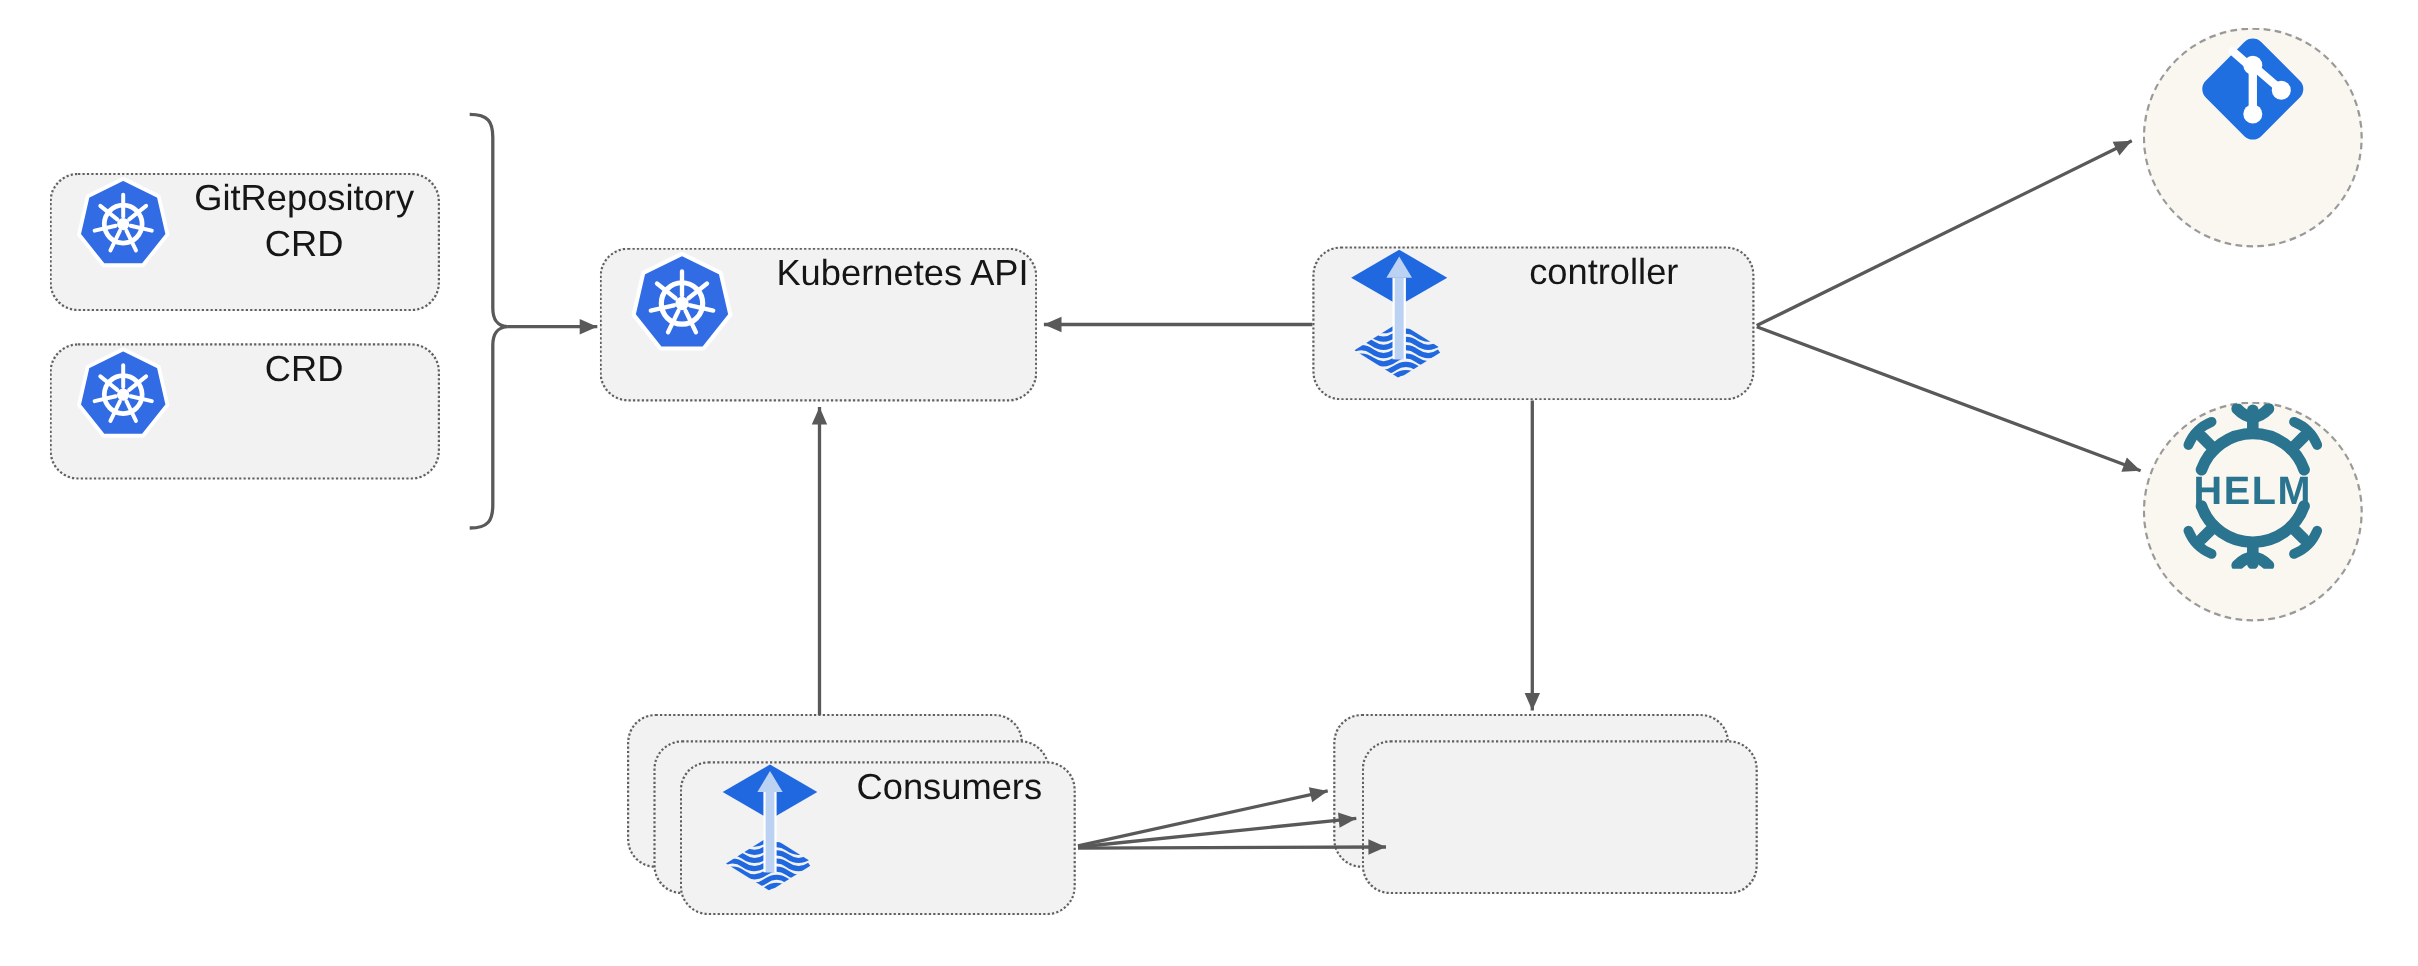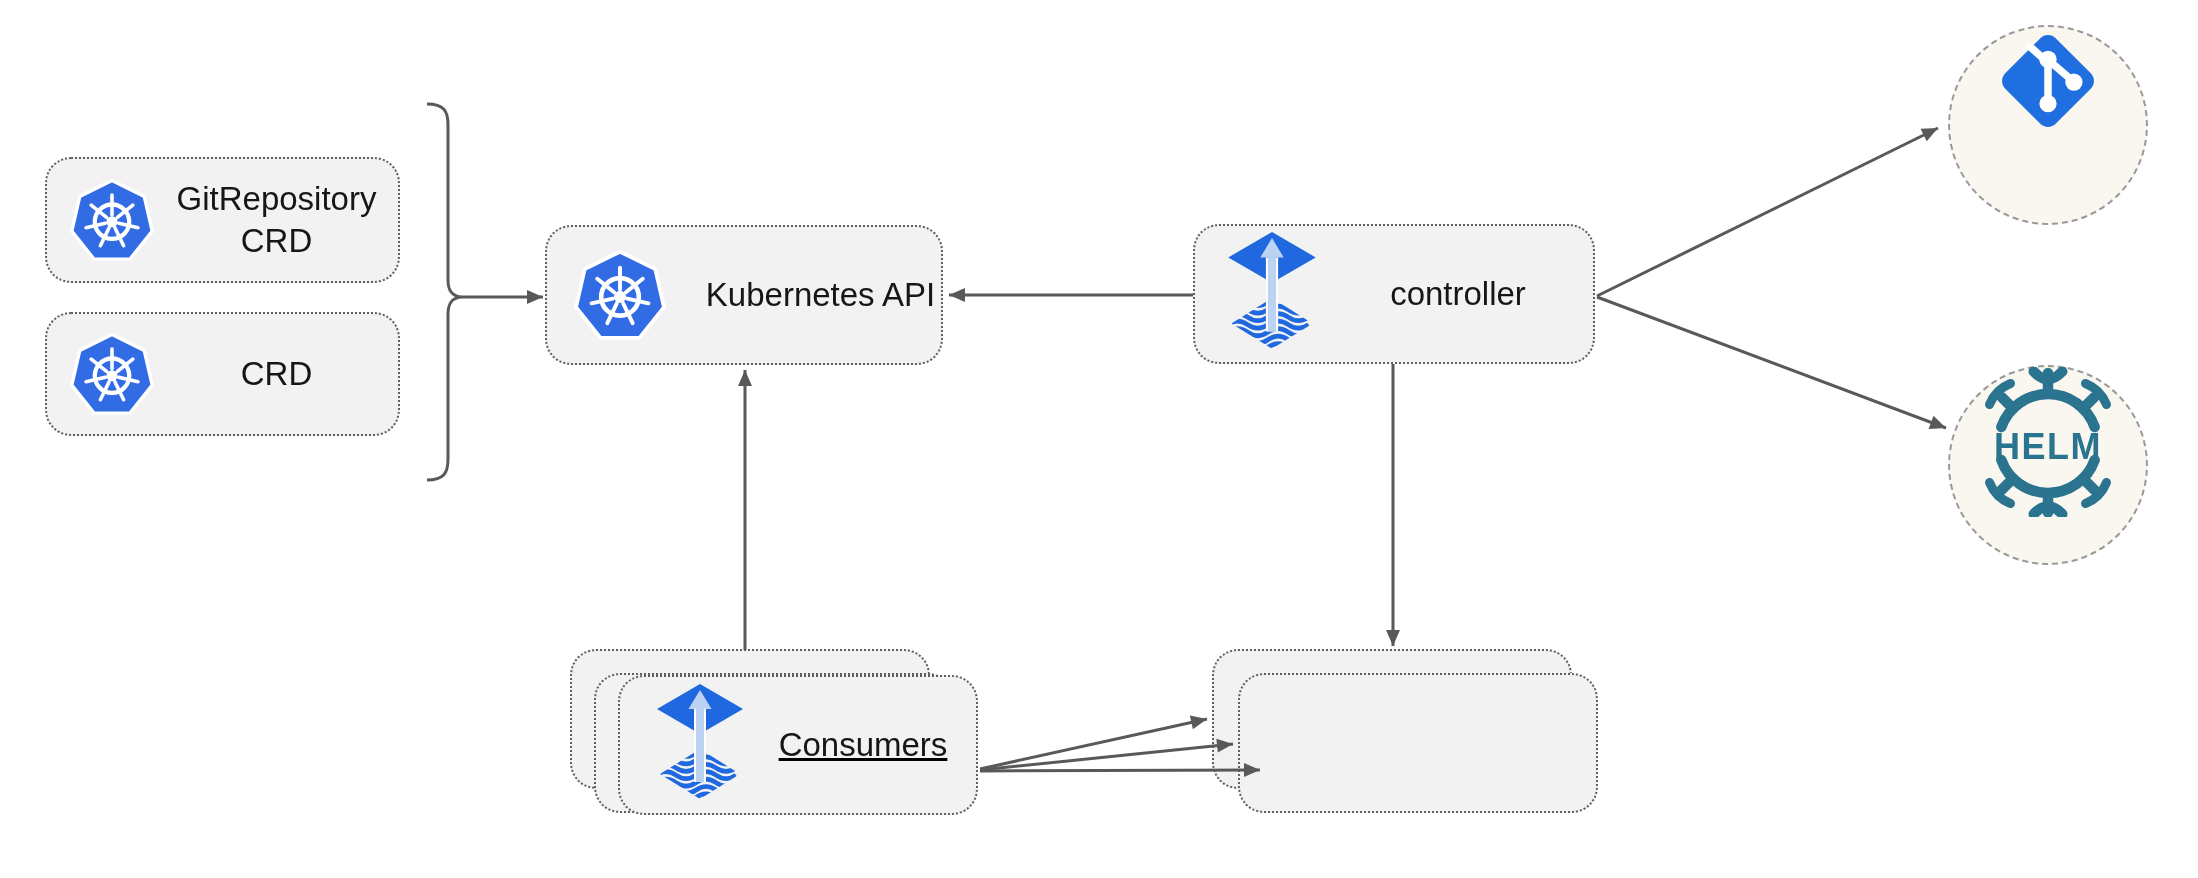--- a/index.html
+++ b/index.html
@@ -22,21 +22,21 @@
     z-index: 3;
     pointer-events: none;
   }
   .node {
     position: absolute;
     box-sizing: border-box;
     background: var(--node-fill, #f2f2f2);
     border: 2.5px dotted var(--node-border, #5f5f5f);
     border-radius: 26px;
     display: flex;
-    align-items: center;
+    align-items: flex-start;
     z-index: 2;
   }
   .stack-back { z-index: 1; }
   .stack-mid  { z-index: 2; }
   .stack-front{ z-index: 2; }
   .node .icon { flex: 0 0 auto; }
   .label {
     flex: 1 1 auto;
     text-align: center;
     font-size: 33px;
@@ -158,21 +158,21 @@
     <svg class="icon" width="102" height="127" style="margin-left:26px;">
         <use href="#sym-flux"></use>
       </svg>
     <div class="label">
       <span>controller</span>
     </div>
   </div>
 
   <div class="node stack-back" style="left:570px; top:649px; width:360px; height:140px;"></div>
   <div class="node stack-mid" style="left:594px; top:673px; width:360px; height:140px;"></div>
-  <div class="node stack-front" style="left:618px; top:675px; width:360px; height:140px;text-decoration:underline;">
+  <div class="node stack-front" style="left:618px; top:692px; width:360px; height:140px;">
     <svg class="icon" width="100" height="125" style="margin-left:30px;">
         <use href="#sym-flux"></use>
       </svg>
     <div class="label">
       <span>Consumers</span>
     </div>
   </div>
 
   <div class="node stack-back" style="left:1212px; top:649px; width:360px; height:140px;"></div>
   <div class="node stack-mid" style="left:1238px; top:673px; width:360px; height:140px;"></div>

